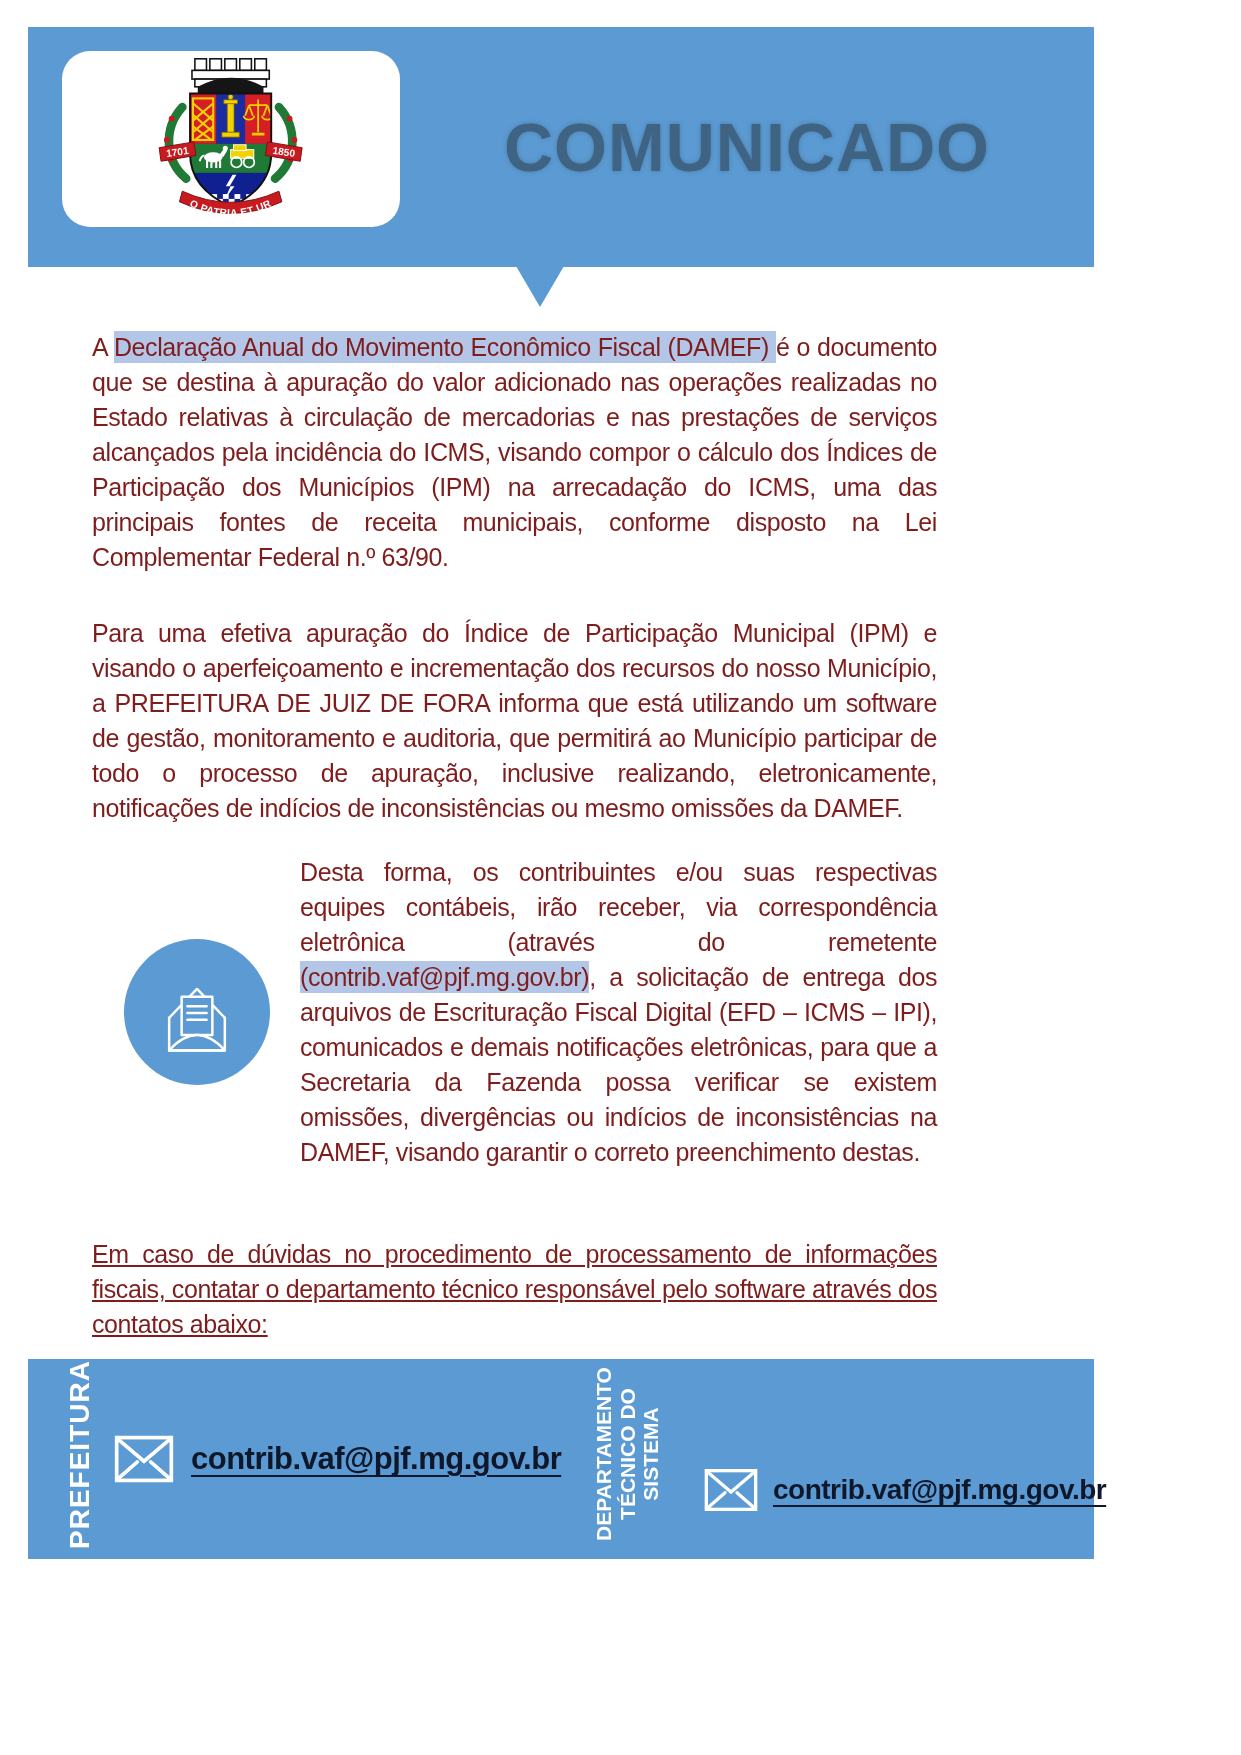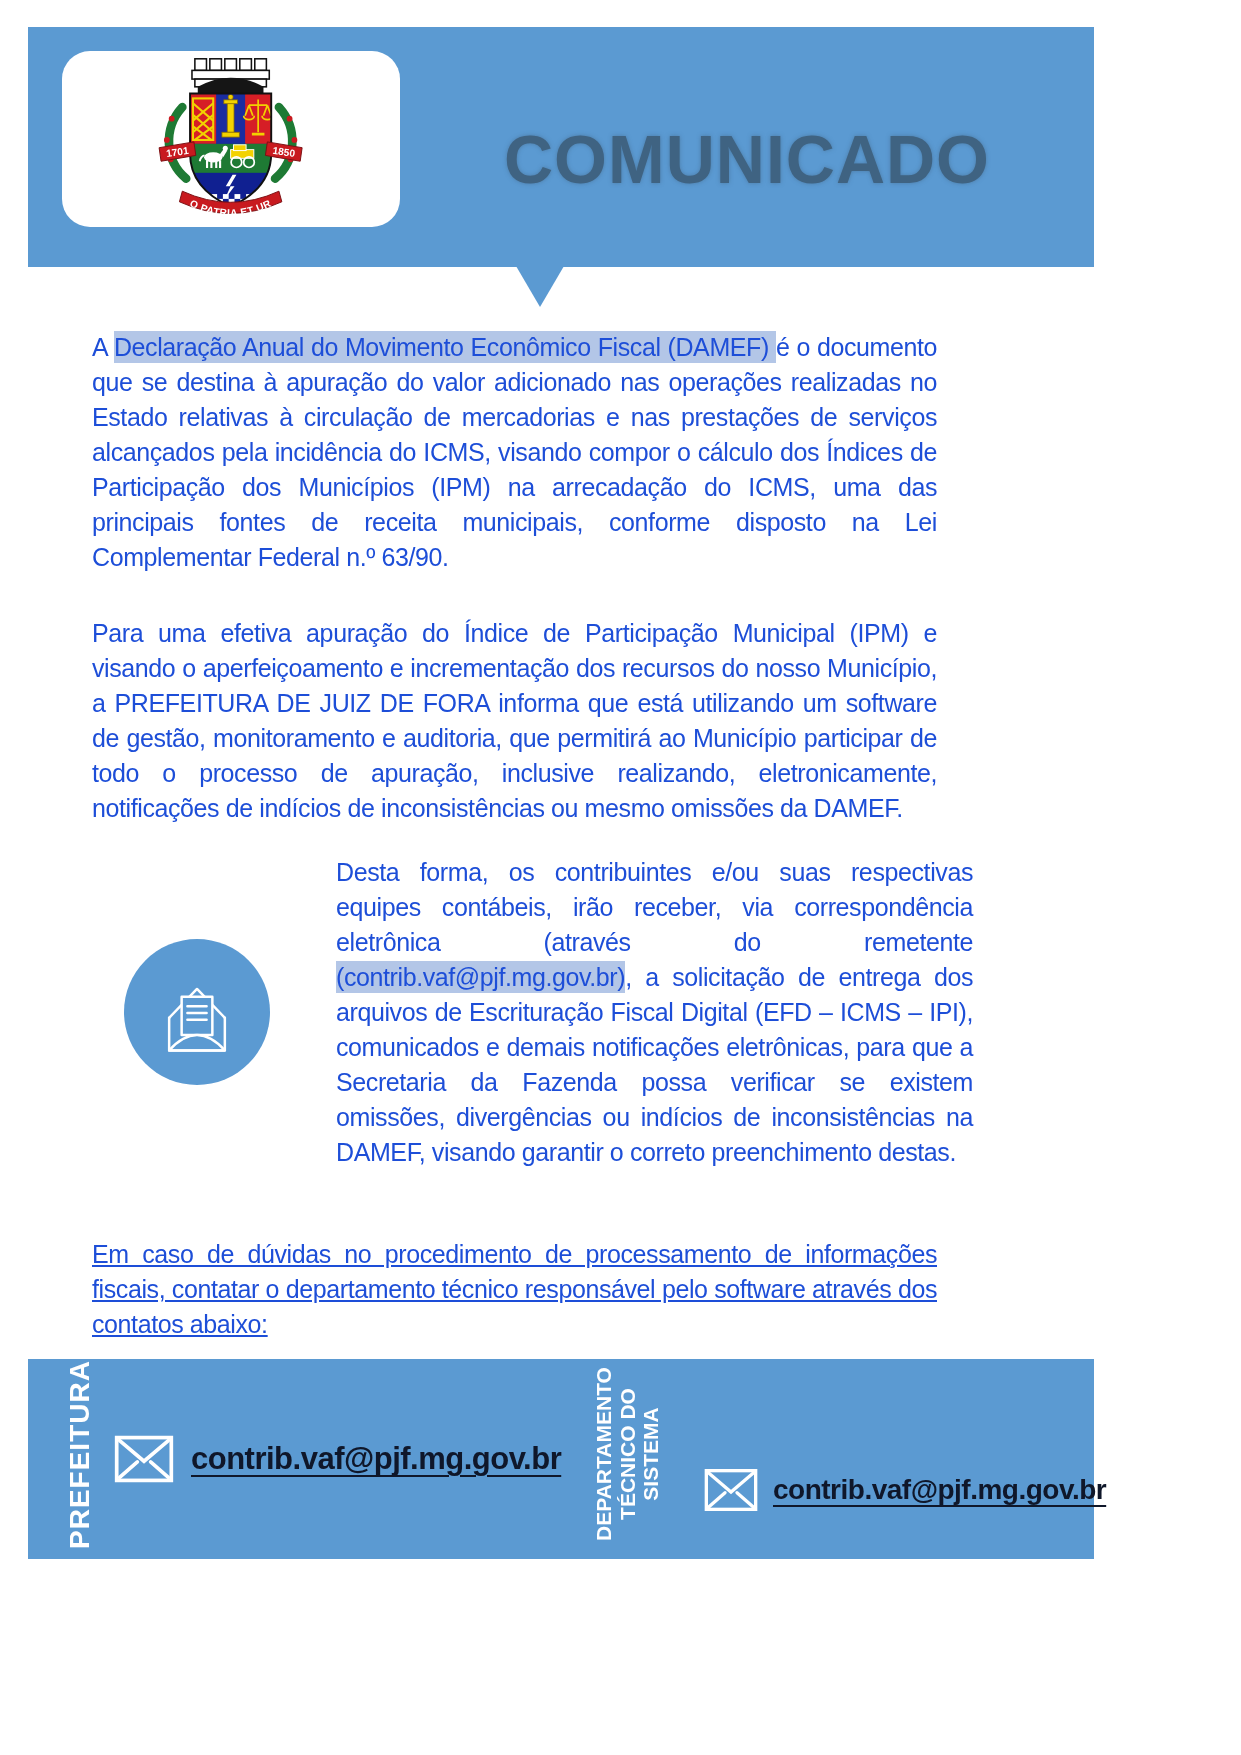--- a/index.html
+++ b/index.html
@@ -13,40 +13,40 @@
     position:absolute; left:28px; top:27px; width:1066px; height:240px;
     background:#5b9ad2;
   }
   .logo-box {
     position:absolute; left:34px; top:24px; width:338px; height:176px;
     background:#ffffff; border-radius:28px;
     display:flex; align-items:center; justify-content:center;
   }
   .title-area {
     position:absolute; left:372px; top:0; width:694px; height:240px;
-    display:flex; align-items:center; justify-content:center;margin-top:12px;
+    display:flex; align-items:center; justify-content:center;
   }
   .page-title {
     font-size:68px; font-weight:bold; color:#3f6382; letter-spacing:1px;
     text-shadow:0 0 4px rgba(63,99,130,.55);
   }
   .tail {
     position:absolute; left:516px; top:266px; width:0; height:0;
     border-left:24px solid transparent; border-right:24px solid transparent;
     border-top:41px solid #5b9ad2;
   }
 
   
   .para {
-    position:absolute; text-align:justify; color:#1d4ed8;
+    position:absolute; text-align:justify; color:#7f1d1d;
     font-size:25px; line-height:35px; letter-spacing:-0.4px; margin:0;
   }
   .p1 { left:92px;  top:330px; width:845px; }
   .p2 { left:92px;  top:616px; width:845px; }
-  .p3 { left:300px; top:855px; width:637px;margin-left:36px; }
+  .p3 { left:300px; top:855px; width:637px; }
   .p4 { left:92px;  top:1237px; width:845px;text-decoration:underline; }
   .hl { background:#b3c6e7; padding:2px 0; }
 
   
   .mail-badge {
     position:absolute; left:124px; top:939px; width:146px; height:146px;
     border-radius:50%; background:#5b9ad2;
     display:flex; align-items:center; justify-content:center;
   }
 

